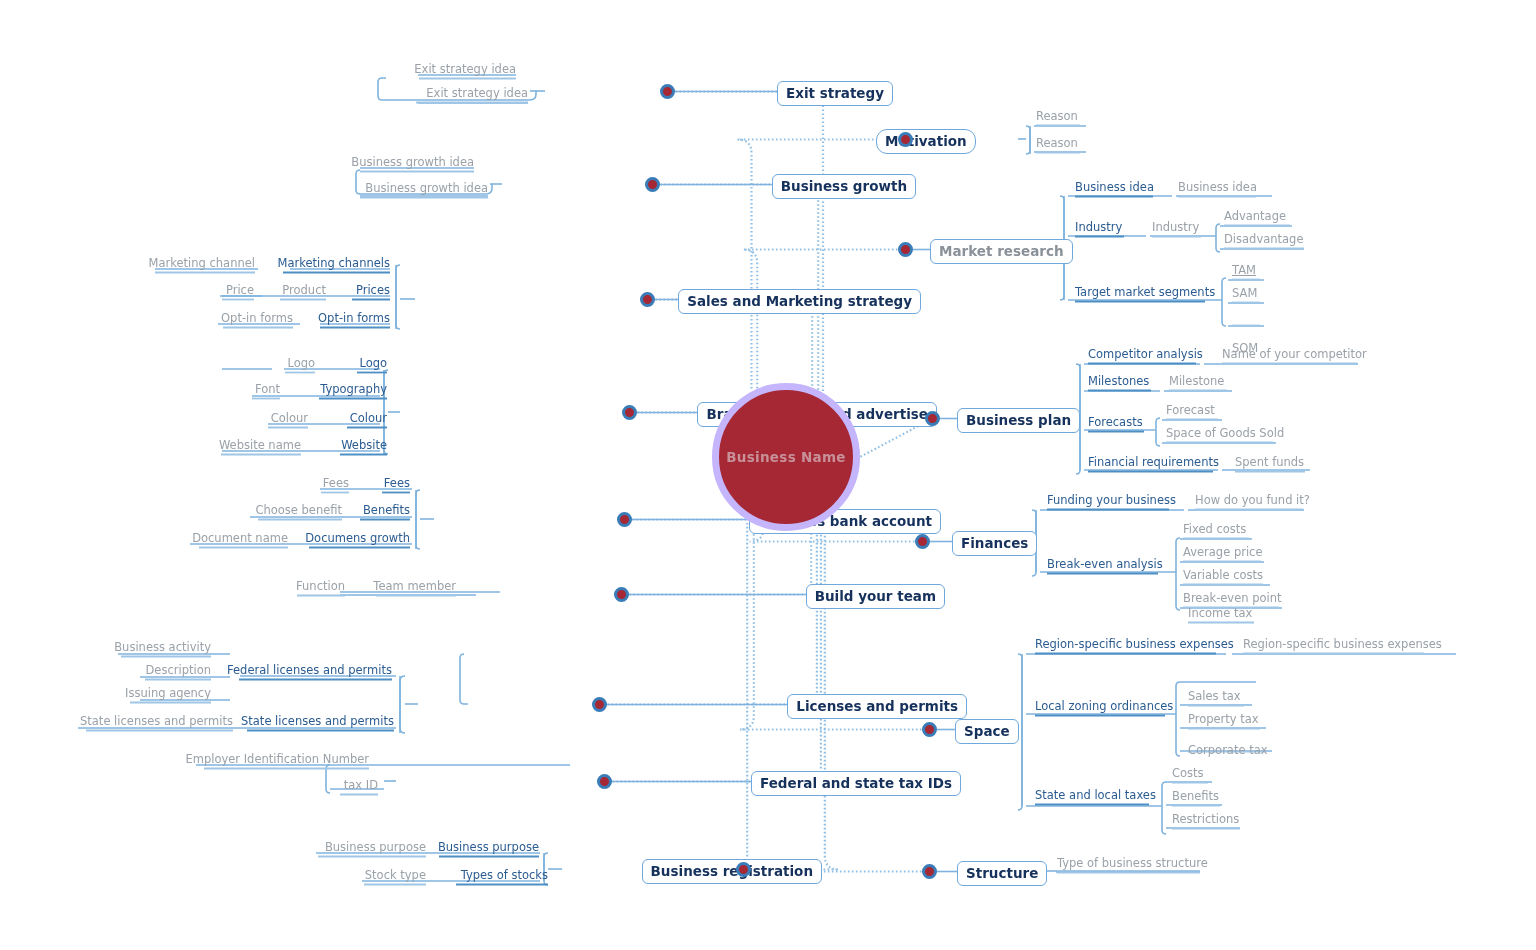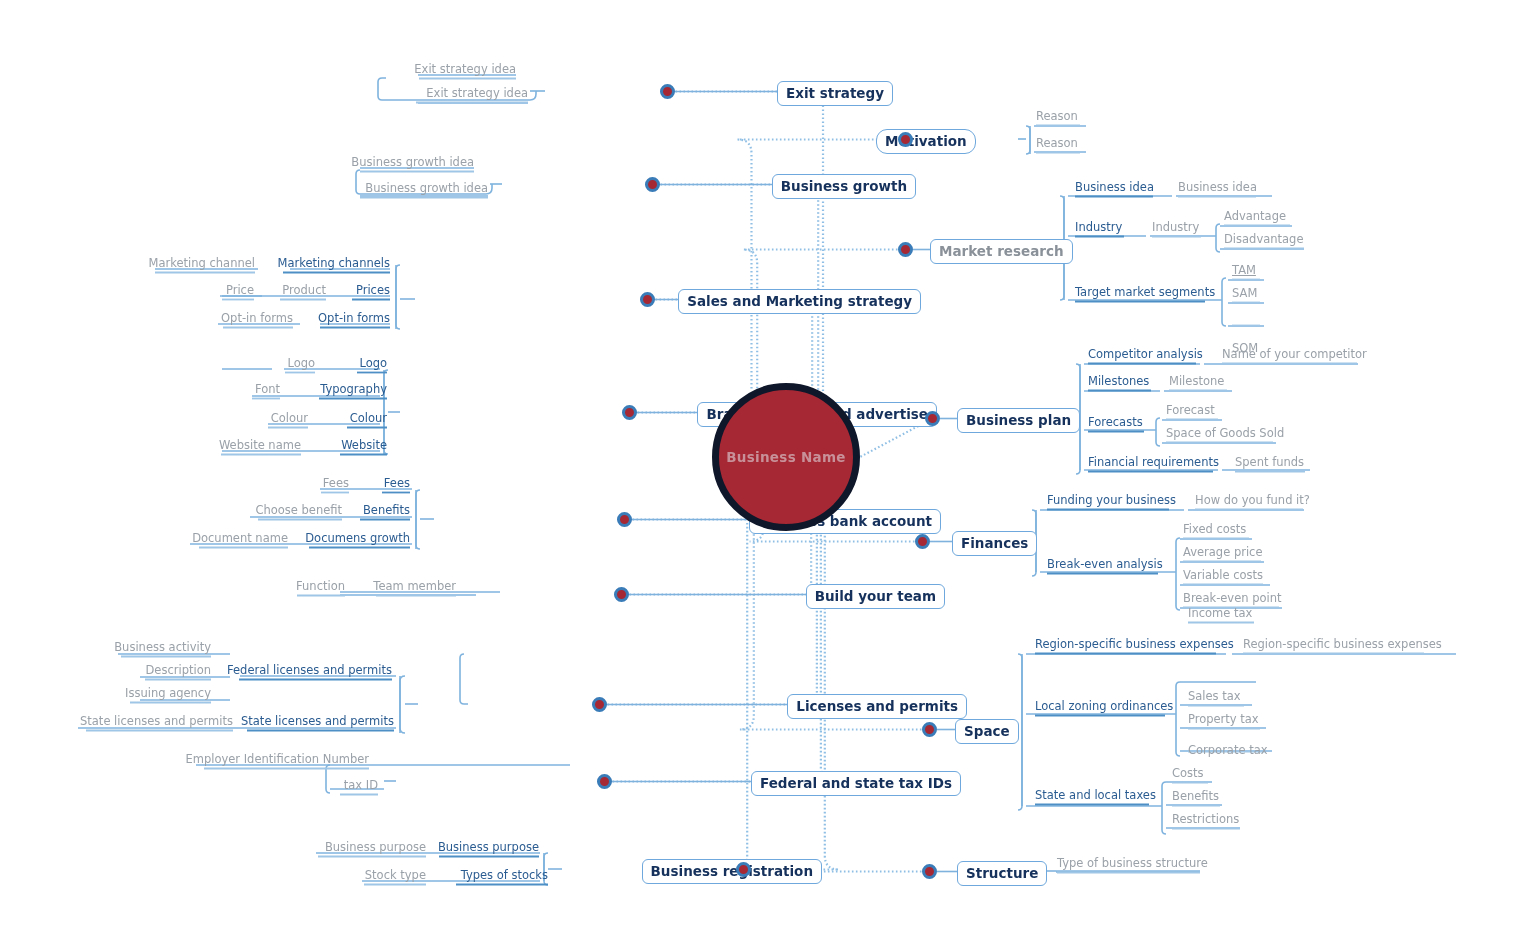--- a/index.html
+++ b/index.html
@@ -9,21 +9,21 @@
     width:1536px;height:950px;position:relative;overflow:hidden;
   }
   #canvas{position:absolute;left:0;top:0;width:1536px;height:950px;}
   #svg-layer{position:absolute;left:0;top:0;width:1536px;height:950px;}
 
   
   .center-node{
     position:absolute;
     width:148px;height:148px;border-radius:50%;
     background:#A52834;
-    border:7px solid #0f172a;
+    border:7px solid #c4b5fd;
     box-sizing:border-box;
     display:flex;align-items:center;justify-content:center;
     left:712px;top:383px;
     z-index:40;
   }
   .center-node span{
     color:#C89098;
     font-weight:bold;
     font-size:13.5px;
     letter-spacing:.3px;

